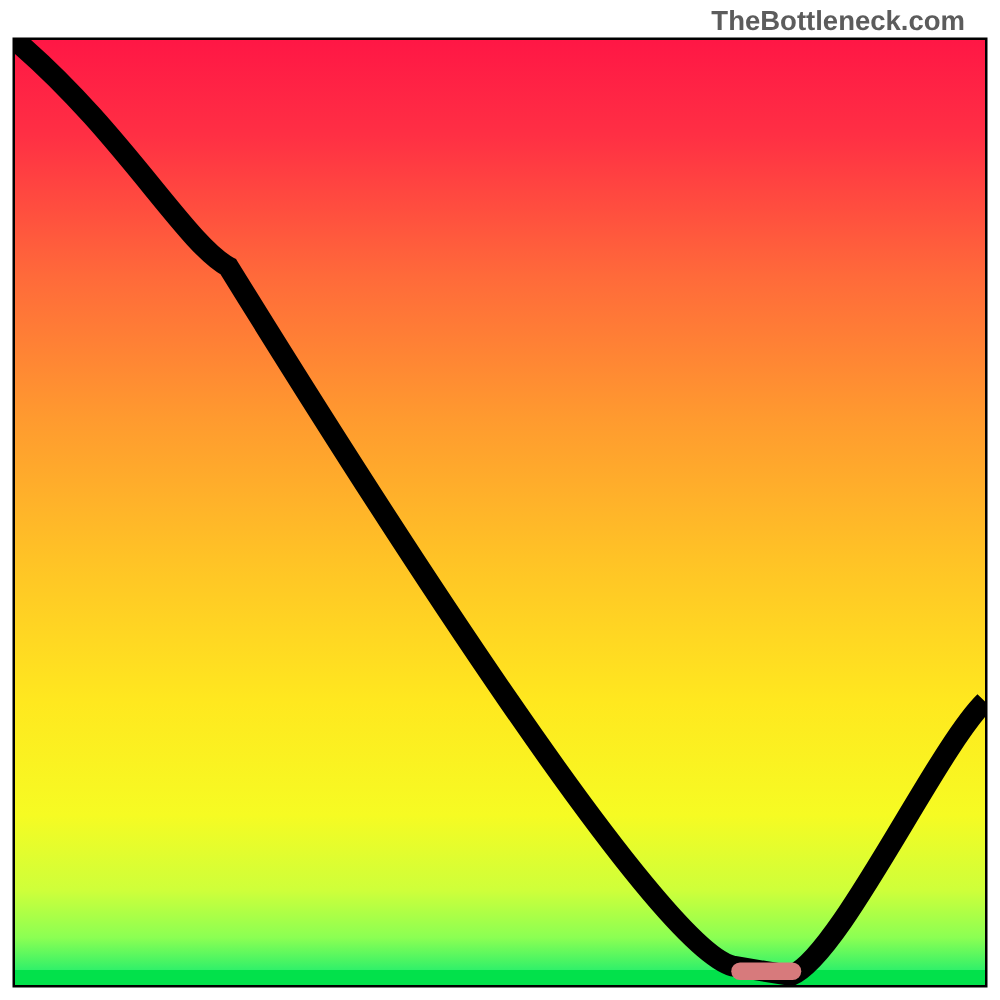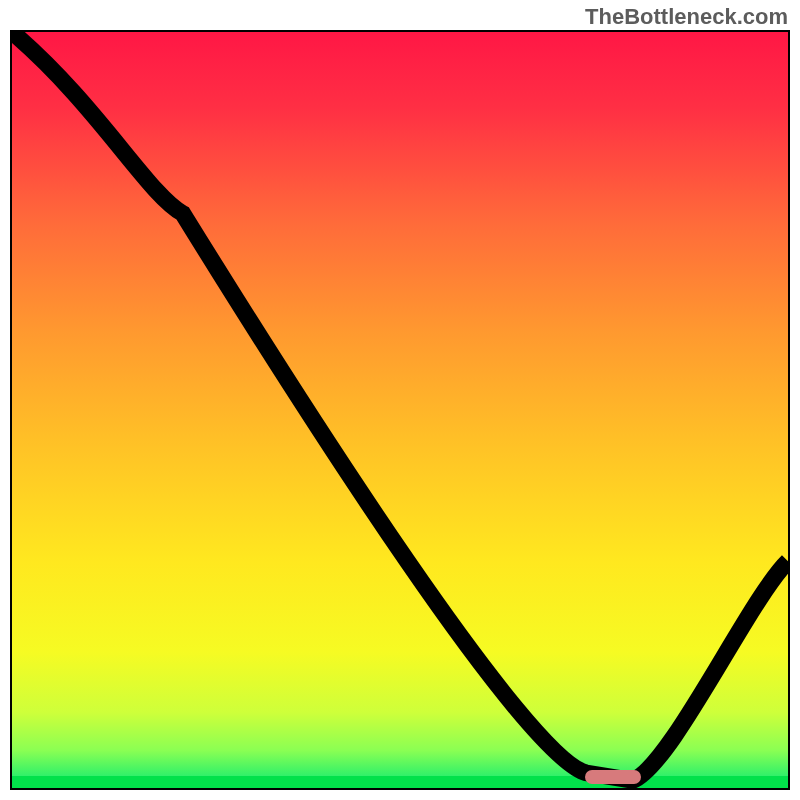--- a/index.html
+++ b/index.html
@@ -48,21 +48,21 @@
   }
   .marker {
     position: absolute;
     width: 56px;
     height: 14px;
     border-radius: 7px;
     background: #d77a7c;
   }
   .watermark {
     position: absolute;
-    right: 12px;
+    right: 28px;
     top: 4px;
     font-family: Arial, Helvetica, sans-serif;
     font-size: 22px;
     font-weight: 600;
     color: #5c5c5c;
   }
 </style>
 </head>
 <body>
 

